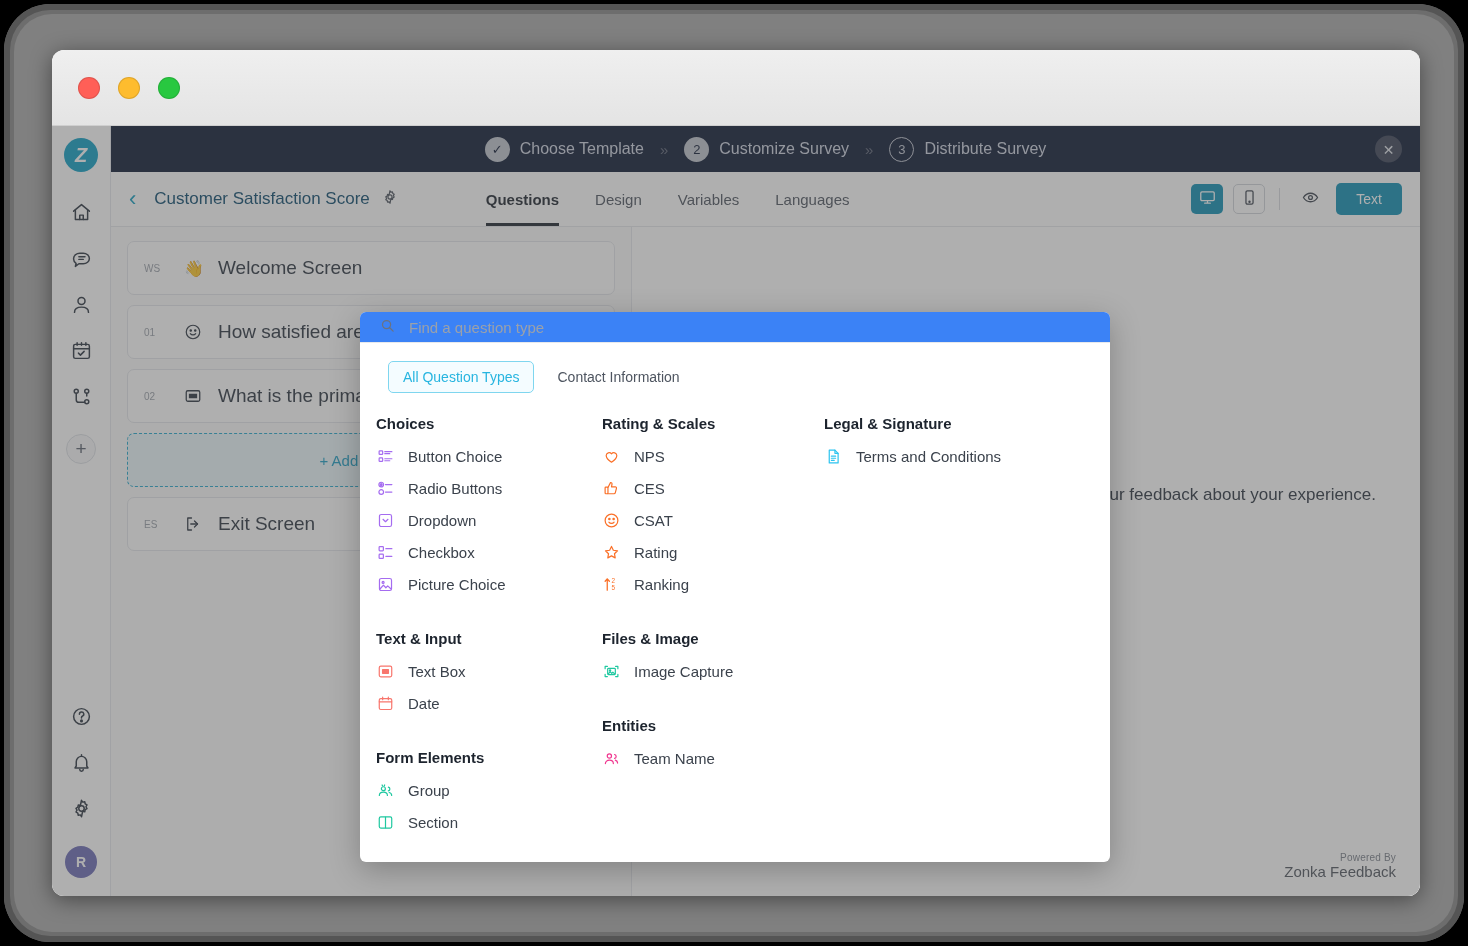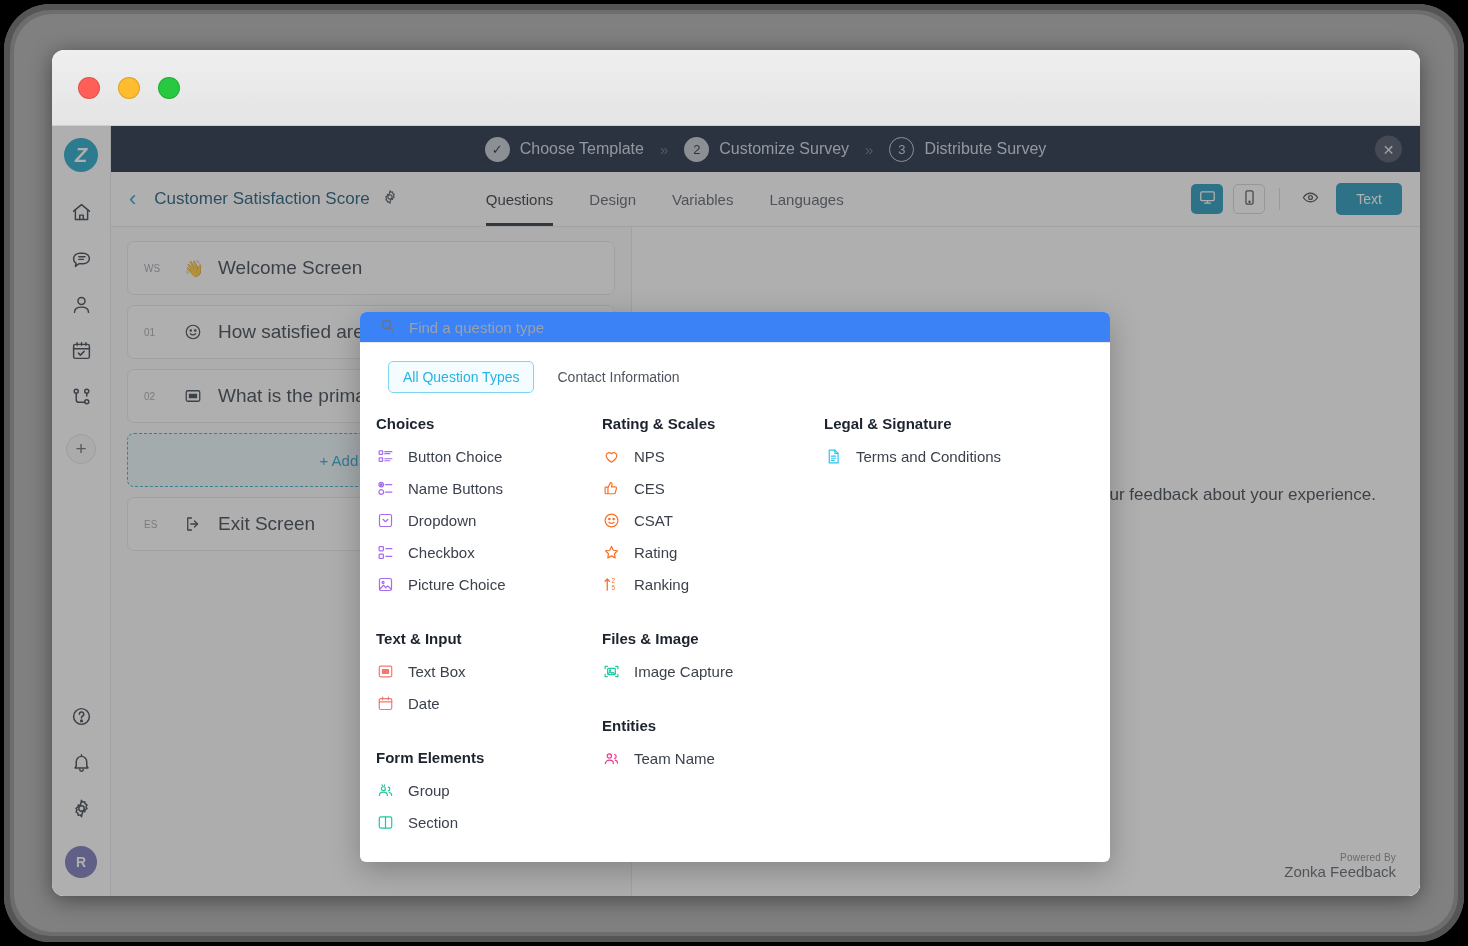--- a/index.html
+++ b/index.html
@@ -130,21 +130,21 @@
     background:#fff;
   }
   #back-arrow { color:#119ec0; font-size:22px; margin-right:18px; cursor:pointer; line-height:1; }
   #survey-title { font-size: 17px; color:#0c4a6e; }
   #title-gear { margin-left: 12px; color:#4b525d; display:flex; align-items:center; }
   #title-gear svg { width:16px;height:16px; }
 
   #tabs { display:flex; gap: 36px; margin-left: 88px; align-self: stretch; align-items:center; }
   .tab { font-size:15px; color:#4e5560; height:100%; display:flex; align-items:center;
          position:relative; cursor:pointer; }
-  .tab.active { color:#1d242e; font-weight:normal; }
+  .tab.active { color:#1d242e; font-weight:bold; }
   .tab.active::after {
     content:""; position:absolute; left:0; right:0; bottom:0; height:3px; background:#1d242e;
   }
 
   #header-right { margin-left:auto; display:flex; align-items:center; gap:10px; }
   .view-btn {
     width:32px;height:30px;border-radius:5px;
     display:flex;align-items:center;justify-content:center;
     border:1px solid transparent; cursor:pointer; color:#3c434e;
   }
@@ -506,21 +506,21 @@
 
           <div class="qt-item">
             <span class="qt-ic" style="color:#a56cf0">
               <svg viewBox="0 0 24 24" fill="none" stroke="currentColor" stroke-width="1.7" stroke-linecap="round">
                 <circle cx="6" cy="6.5" r="3.3"></circle>
                   <circle cx="6" cy="6.5" r="1.3" fill="currentColor"></circle>
                 <circle cx="6" cy="17" r="3.3"></circle>
                   <path d="M12 6.5h9M12 17h9"></path>
               </svg>
             </span>
-            <span>Name Buttons</span>
+            <span>Radio Buttons</span>
           </div>
 
           <div class="qt-item">
             <span class="qt-ic" style="color:#a56cf0">
               <svg viewBox="0 0 24 24" fill="none" stroke="currentColor" stroke-width="1.7" stroke-linecap="round" stroke-linejoin="round">
                 <rect x="3.5" y="3.5" width="17" height="17" rx="2.5"></rect>
                   <path d="M8.5 10.3l3.5 3.4 3.5-3.4"></path>
               </svg>
             </span>
             <span>Dropdown</span>

